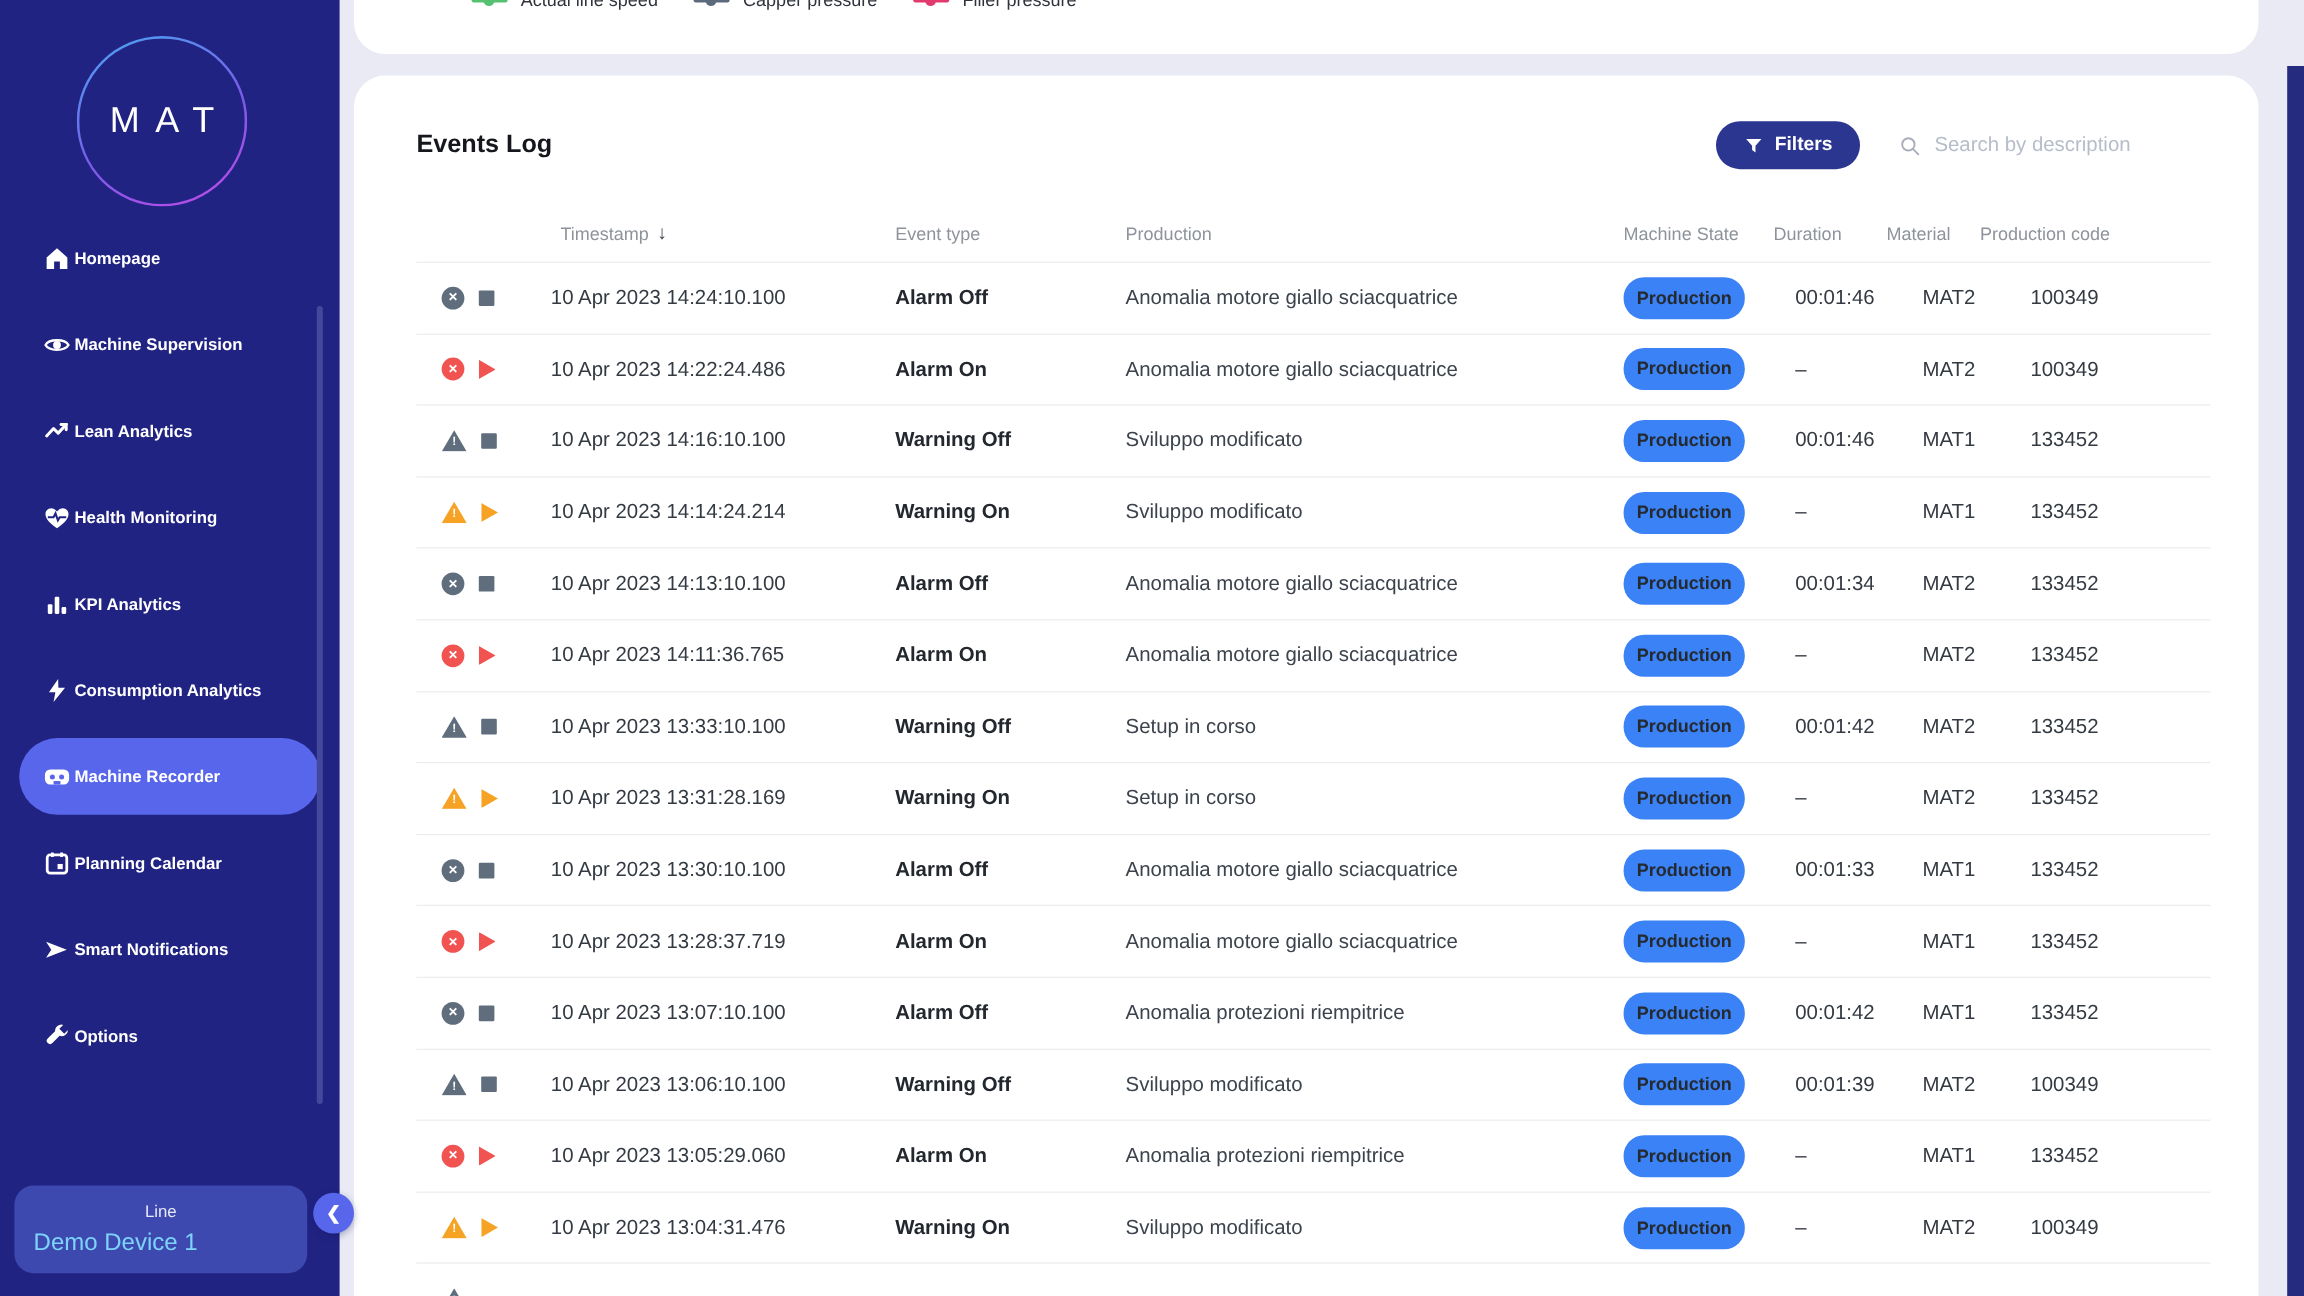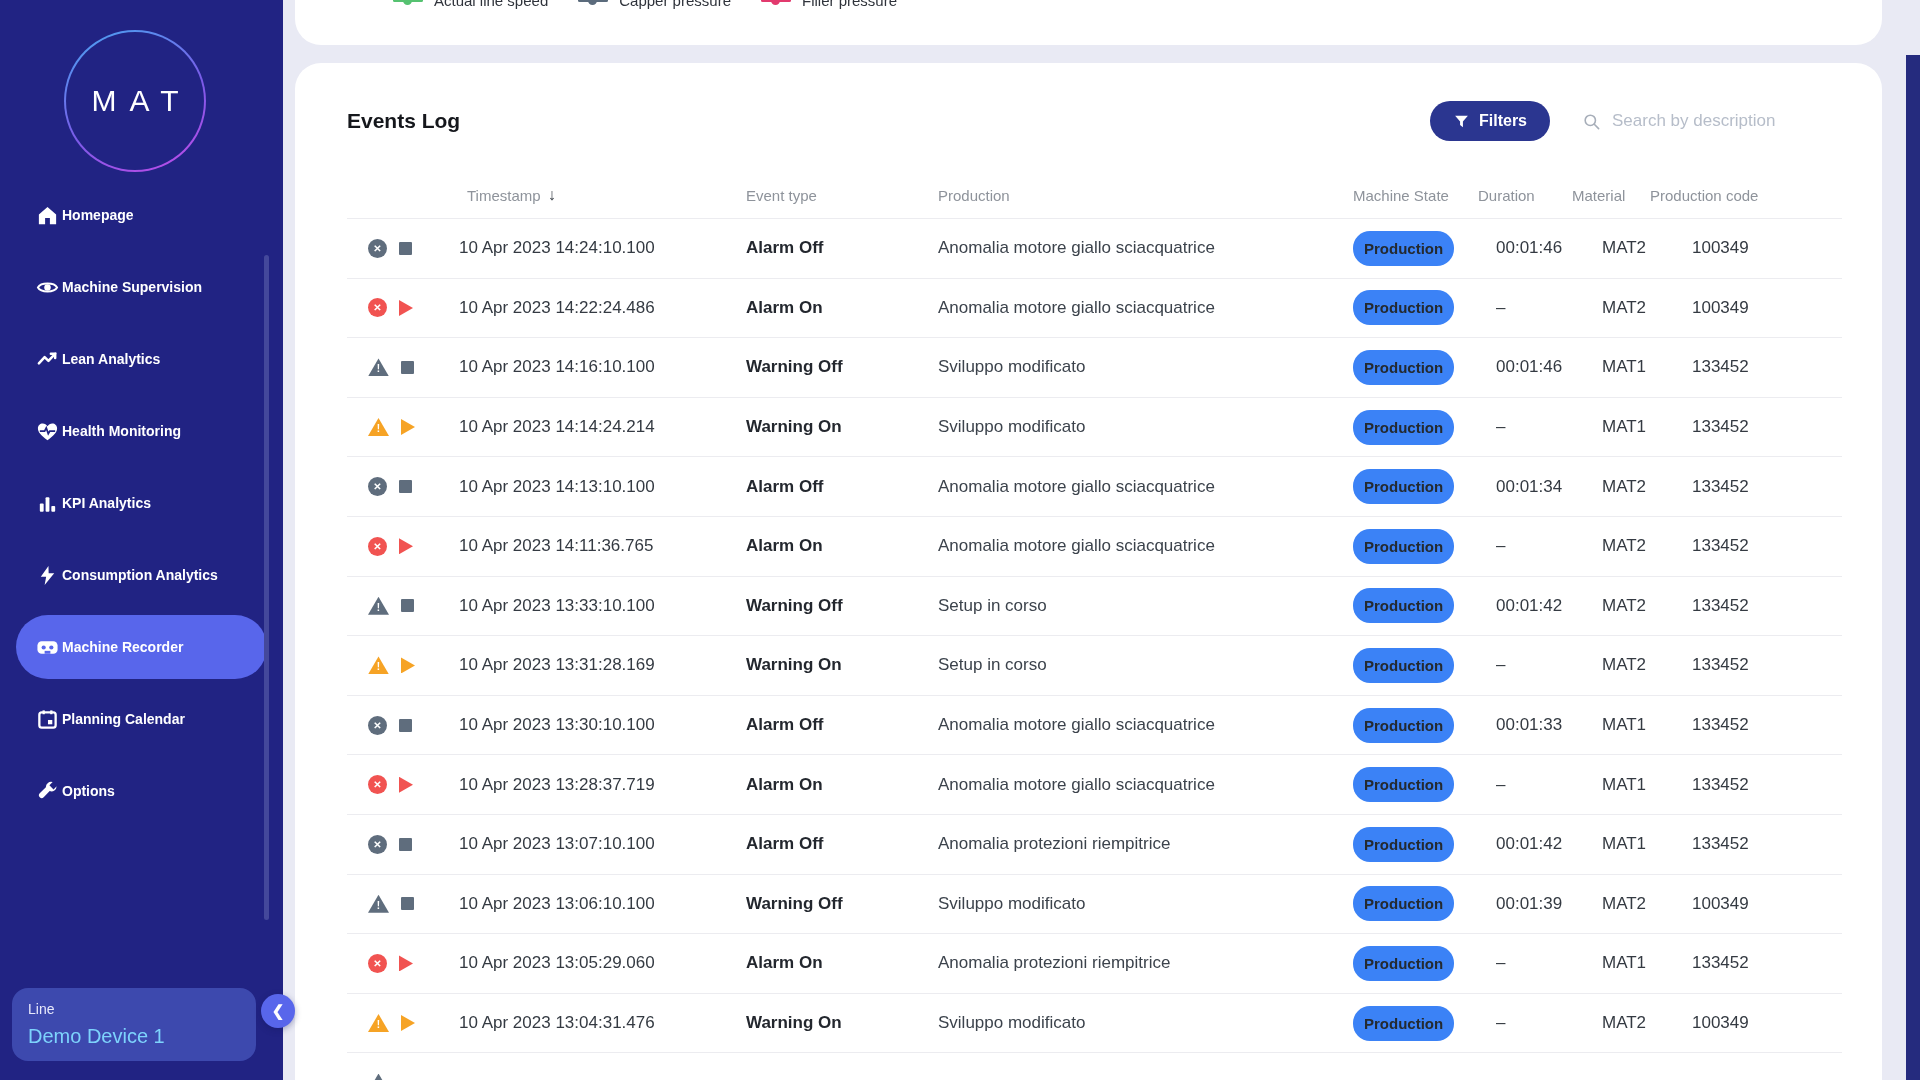--- a/index.html
+++ b/index.html
@@ -22,21 +22,21 @@
   .nav-item.active { background:#5866EB; border-radius:999px; margin:4px 16px; height:64px; padding-left:18px; }
   .nav-icon { width:26px; min-width:26px; height:26px; display:flex; align-items:center; justify-content:center; }
   .nav-icon svg { width:23px; height:23px; }
   .nav-label { margin-left:2px; font-size:14px; font-weight:700; line-height:23px; width:178px; }
 
   .sb-scroll { position:absolute; left:264px; top:255px; width:5px; height:665px;
                background:#44489B; border-radius:3px; }
 
   .device-card { position:absolute; left:12px; top:988px; width:244px; height:73px;
                  background:#3D49AE; border-radius:16px; padding:13px 16px; cursor:pointer; }
-  .device-label { font-size:14px; color:#E7E9FB; }
+  .device-label { font-size:14px; color:#E7E9FB;text-align:center; }
   .device-value { font-size:20px; color:#7dd3fc; margin-top:8px; }
 
   .collapse-btn { position:absolute; left:261px; top:994px; width:34px; height:34px; border-radius:50%;
                   background:#5866EB; color:#fff; display:flex; align-items:center; justify-content:center;
                   font-size:15px; font-weight:700; z-index:9; cursor:pointer;
                   box-shadow:0 2px 6px rgba(20,24,90,.35); }
 
   
   .main { position:absolute; left:295px; top:0; width:1587px; }
 
@@ -178,20 +178,28 @@
             <line x1="8" y1="2.5" x2="8" y2="6.5" stroke="#ffffff" stroke-width="2.4"></line>
             <line x1="16" y1="2.5" x2="16" y2="6.5" stroke="#ffffff" stroke-width="2.4"></line>
             <rect x="12.5" y="12.5" width="4.5" height="4.5" fill="#ffffff"></rect>
           </svg>
         </span>
         <span class="nav-label">Planning Calendar</span>
       </div>
       <div class="nav-item">
         <span class="nav-icon">
           <svg viewBox="0 0 24 24">
+            <path d="M2.5 5 L20.5 12 L2.5 19 L7 12 Z" fill="#ffffff"></path>
+          </svg>
+        </span>
+        <span class="nav-label">Smart Notifications</span>
+      </div>
+      <div class="nav-item">
+        <span class="nav-icon">
+          <svg viewBox="0 0 24 24">
             <path d="M21.5 6.5 a5.4 5.4 0 0 1 -7.2 5.1 L8 18 a2.9 2.9 0 0 1 -4.1 -4.1 L10.3 7.6 A5.4 5.4 0 0 1 17.4 2.2 L14 5.6 L18.3 9.9 L21.3 6.9 Z" fill="#ffffff"></path>
           </svg>
         </span>
         <span class="nav-label">Options</span>
       </div>
     </div>
   <div class="sb-scroll"></div>
   <div class="device-card">
     <div class="device-label">Line</div>
     <div class="device-value">Demo Device 1</div>

